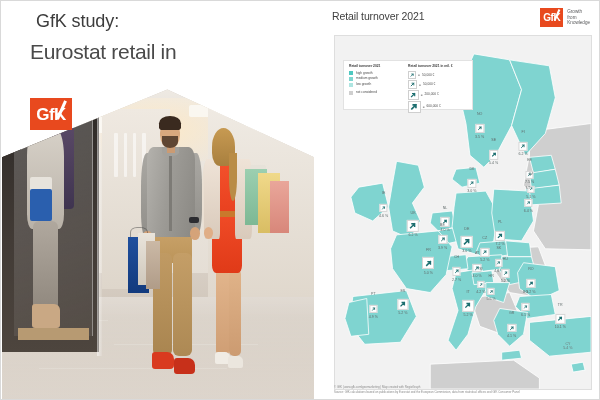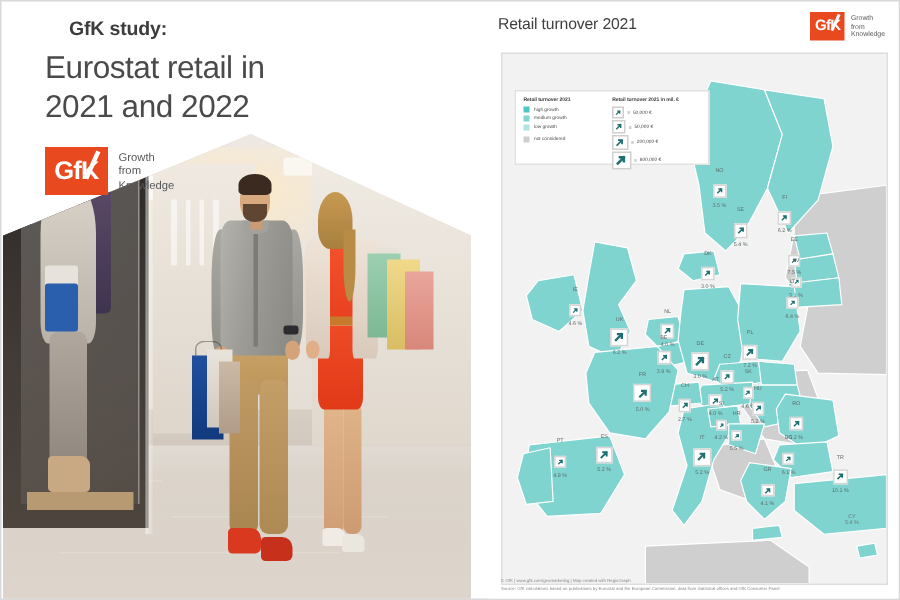--- a/index.html
+++ b/index.html
@@ -20,22 +20,22 @@
 
   
   #cover{
     position:absolute;left:1px;top:1px;width:312px;height:398px;
     background:#ffffff;overflow:hidden;
   }
   #cover-title-block{
     position:absolute;left:28px;top:10px;width:230px;z-index:6;
   }
   #kicker{
-    font-size:13px;font-weight:bold;color:#3c3c3c;
-    letter-spacing:-0.1px;margin:0 0 7px 16px;line-height:1.1;
+    font-size:18px;font-weight:normal;color:#3c3c3c;
+    letter-spacing:-0.1px;margin:0 0 7px 6px;line-height:1.1;
   }
   #headline{
     font-size:21px;font-weight:400;color:#4a4a4a;
     line-height:1.22;margin:0;letter-spacing:-0.3px;
   }
   #headline .l2{display:block;}
 
   
   .gfk-lockup{display:flex;align-items:center;}
   .gfk-mark{
@@ -278,32 +278,28 @@
 <body>
 
 <div id="page">
 
   <section id="cover">
 
     <div id="cover-title-block">
       <p id="kicker">GfK study:</p>
       <h1 id="headline">
         <span>Eurostat retail in</span>
-        <span class="l2">2021 and 2022</span>
       </h1>
     </div>
 
     <div id="cover-logo" class="gfk-lockup">
       <span class="gfk-mark">
         <span class="gfk-text">GfK</span>
         <span class="gfk-slash"></span>
       </span>
-      <span class="gfk-claim">Growth
-from
-Knowledge</span>
     </div>
 
     <div id="photo">
       <div class="ph bg-ceiling"></div>
       <div class="ph bg-wall"></div>
       <div class="ph bg-floor"></div>
       <div class="ph floor-sheen"></div>
 
       <div class="ph floor-tile" style="left:4%;top:80%;width:30%;height:1px;"></div>
       <div class="ph floor-tile" style="left:36%;top:86%;width:46%;height:1px;"></div>

